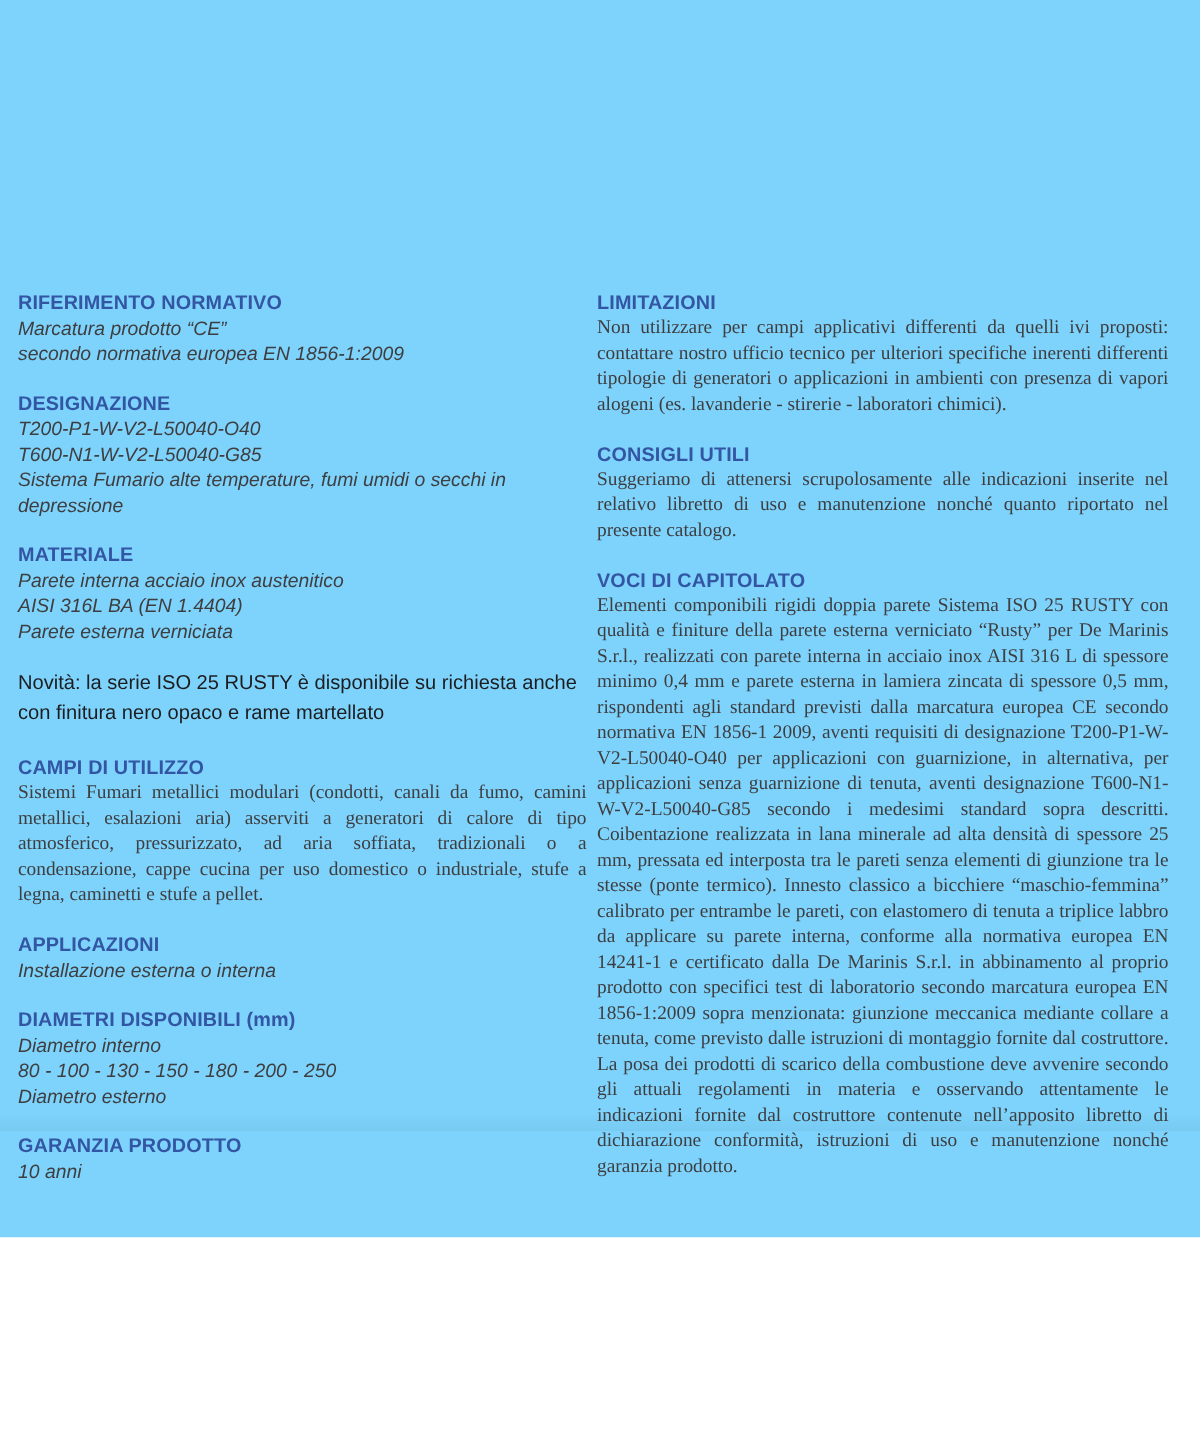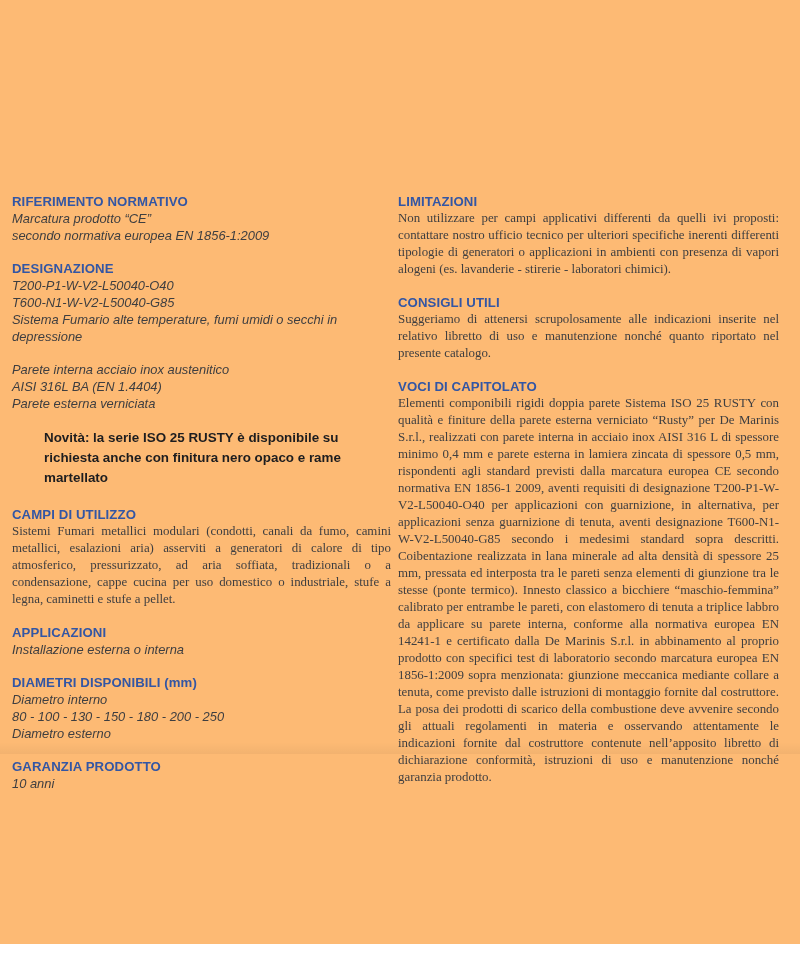--- a/index.html
+++ b/index.html
@@ -1,21 +1,21 @@
 <!DOCTYPE html>
 <html><head>
 <meta charset="utf-8">
 <style>
   * { margin: 0; padding: 0; box-sizing: border-box; }
   html, body { background: #ffffff; }
   .page {
     position: relative;
     width: 800px;
-    height: 944px;
-    background: #fdba74;
+    height: 825px;
+    background: #7dd3fc;
     font-family: "Liberation Sans", sans-serif;
     color: #3e3e40;
     overflow: hidden;
   }
   .col {
     position: absolute;
     top: 193px;
     font-size: 12.9px;
     line-height: 17px;
   }
@@ -28,27 +28,26 @@
     font-size: 13.2px;
     letter-spacing: 0.1px;
   }
   .line { color: #3e3e40; font-style: italic; }
   .para {
     text-align: justify;
     color: #3e3e40;
     font-family: Liberation Serif, serif;
   }
   .novita {
-    font-weight: bold;
+    font-weight: normal;
     color: #1d1d1f;
     font-size: 13.4px;
     line-height: 20px;
     margin-top: 4px;
     margin-bottom: 18px;
-    margin-left: 32px;
   }
   .page-edge-shadow {
     position: absolute;
     left: 0;
     top: 742px;
     width: 800px;
     height: 12px;
     background: linear-gradient(to bottom, rgba(0,0,0,0), rgba(0,0,0,0.045));
     pointer-events: none;
   }
@@ -67,20 +66,21 @@
     </div>
 
     <div class="section">
       <div class="heading">DESIGNAZIONE</div>
       <div class="line">T200-P1-W-V2-L50040-O40</div>
       <div class="line">T600-N1-W-V2-L50040-G85</div>
       <div class="line">Sistema Fumario alte temperature, fumi umidi o secchi in depressione</div>
     </div>
 
     <div class="section">
+      <div class="heading">MATERIALE</div>
       <div class="line">Parete interna acciaio inox austenitico</div>
       <div class="line">AISI 316L BA (EN 1.4404)</div>
       <div class="line">Parete esterna verniciata</div>
     </div>
 
     <div class="novita">Novità: la serie ISO 25 RUSTY è disponibile su richiesta anche con finitura nero opaco e rame martellato</div>
 
     <div class="section">
       <div class="heading">CAMPI DI UTILIZZO</div>
       <div class="para">Sistemi Fumari metallici modulari (condotti, canali da fumo, camini metallici, esalazioni aria) asserviti a generatori di calore di tipo atmosferico, pressurizzato, ad aria soffiata, tradizionali o a condensazione, cappe cucina per uso domestico o industriale, stufe a legna, caminetti e stufe a pellet.</div>

